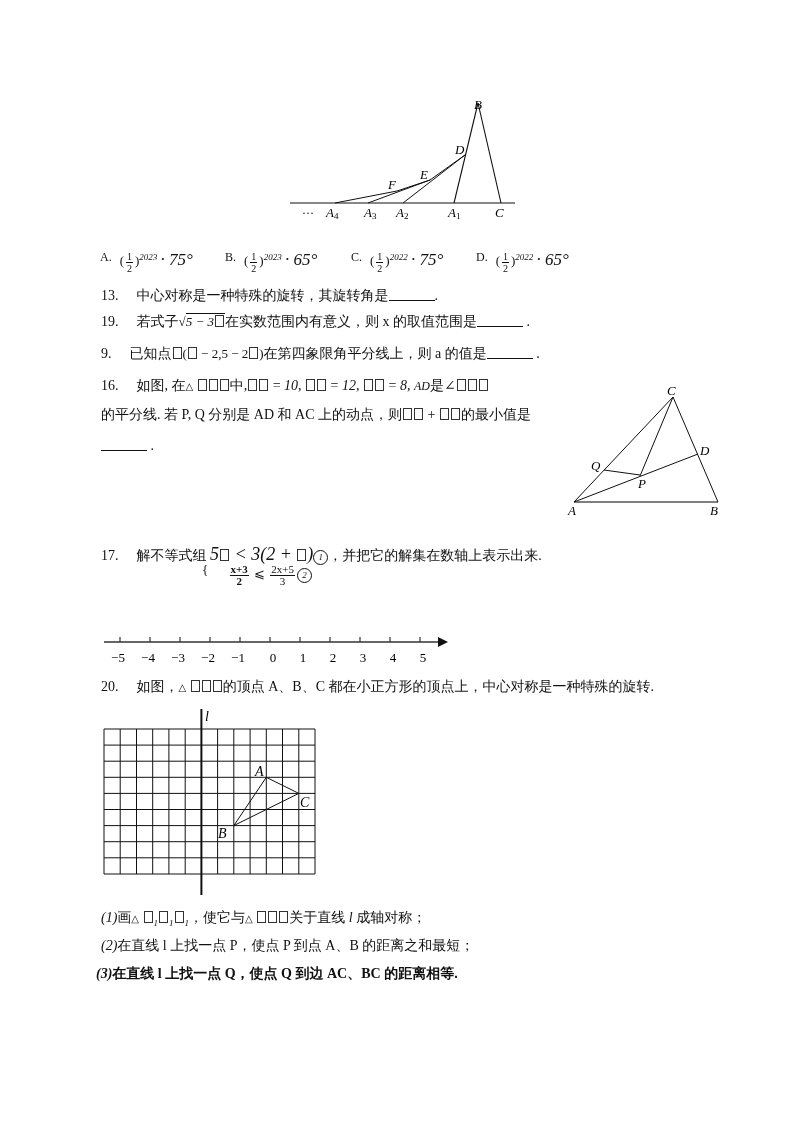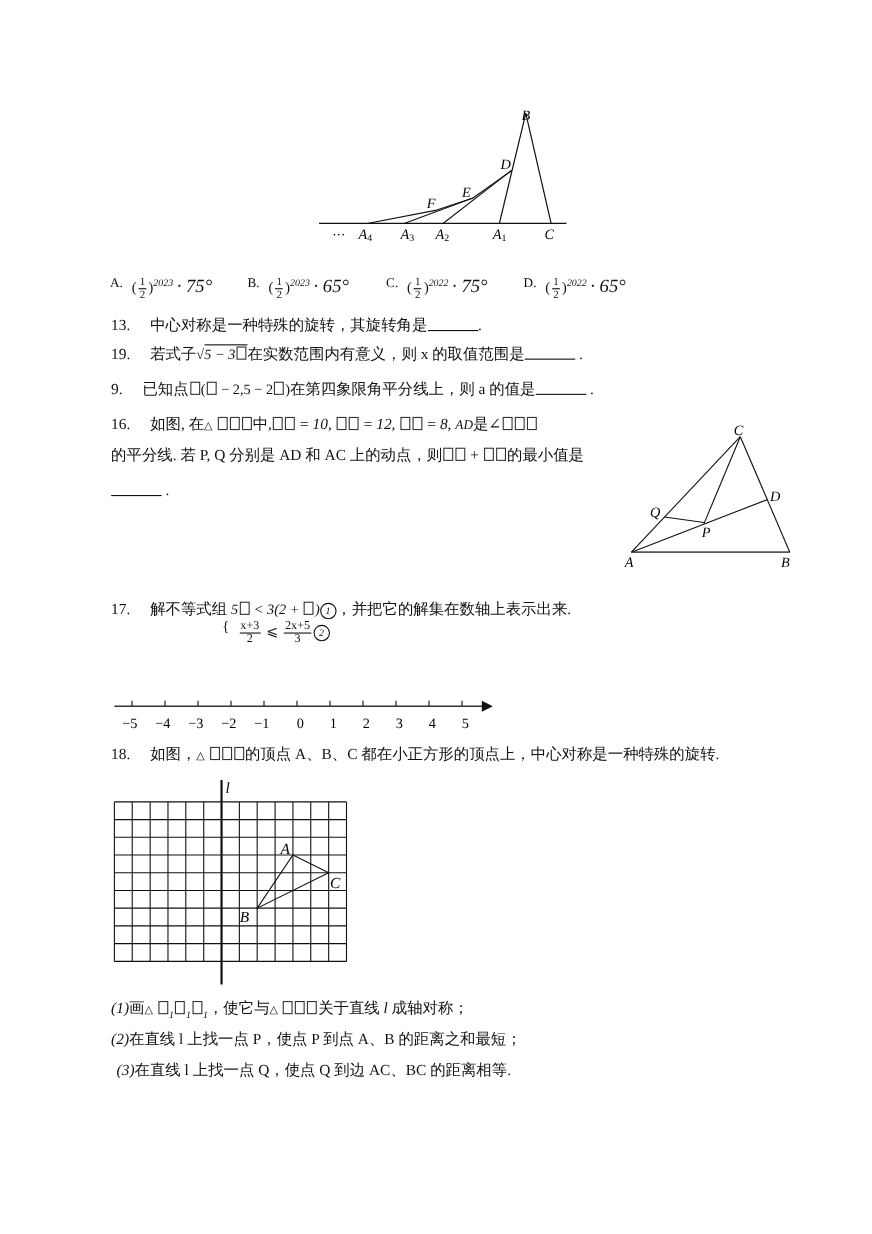--- a/index.html
+++ b/index.html
@@ -99,25 +99,25 @@
   <line x1="44" y1="90" x2="80" y2="95" stroke="#111" stroke-width="1"></line>
   <text x="107" y="15" font-size="13" font-style="italic">C</text>
   <text x="140" y="75" font-size="13" font-style="italic">D</text>
   <text x="31" y="90" font-size="13" font-style="italic">Q</text>
   <text x="78" y="108" font-size="13" font-style="italic">P</text>
   <text x="8" y="135" font-size="13" font-style="italic">A</text>
   <text x="150" y="135" font-size="13" font-style="italic">B</text>
 </svg>
 
 <div class="abs txt" style="left:101px;top:545px;">
-  <span>17.</span><span style="display:inline-block;width:18px"></span><span>解不等式组</span> <span class="ital" style="font-size:13px;">5<span class="box"></span> &lt; 3(2 + <span class="box"></span>)</span><span class="circled">1</span><span>，并把它的解集在数轴上表示出来.</span>
+  <span>17.</span><span style="display:inline-block;width:18px"></span><span>解不等式组</span> <span class="ital" style="font-size:18px;">5<span class="box"></span> &lt; 3(2 + <span class="box"></span>)</span><span class="circled">1</span><span>，并把它的解集在数轴上表示出来.</span>
 </div>
 <div class="abs" style="left:202px;top:562px;font-size:13px;white-space:nowrap;">
   <span style="vertical-align:4px;">{</span>
-  <span class="frac" style="margin-left:6px;">
+  <span class="frac" style="margin-left:18px;font-weight:bold;">
       <span class="n">x+3</span>
       <span>2</span>
     </span>
   <span>⩽</span>
   <span class="frac">
       <span class="n">2x+5</span>
       <span>3</span>
     </span><span class="circled">2</span>
 </div>
 
@@ -146,21 +146,21 @@
     <text x="173" y="32">0</text>
     <text x="203" y="32">1</text>
     <text x="233" y="32">2</text>
     <text x="263" y="32">3</text>
     <text x="293" y="32">4</text>
     <text x="323" y="32">5</text>
   </g>
 </svg>
 
 <div class="abs txt" style="left:101px;top:678px;">
-  <span>18.</span><span style="display:inline-block;width:18px"></span><span>如图，</span><span style="font-size:10px;">△</span> <span class="box"></span><span class="box"></span><span class="box"></span><span>的顶点 A、B、C 都在小正方形的顶点上，中心对称是一种特殊的旋转.</span>
+  <span>20.</span><span style="display:inline-block;width:18px"></span><span>如图，</span><span style="font-size:10px;">△</span> <span class="box"></span><span class="box"></span><span class="box"></span><span>的顶点 A、B、C 都在小正方形的顶点上，中心对称是一种特殊的旋转.</span>
 </div>
 
 <svg class="abs" style="left:100px;top:705px;" width="225" height="195" viewBox="0 0 225 195">
   <g stroke="#111" stroke-width="1">
 
     <line x1="4" y1="24" x2="4" y2="169"></line>
     <line x1="20.2" y1="24" x2="20.2" y2="169"></line>
     <line x1="36.5" y1="24" x2="36.5" y2="169"></line>
     <line x1="52.7" y1="24" x2="52.7" y2="169"></line>
     <line x1="68.9" y1="24" x2="68.9" y2="169"></line>
@@ -193,15 +193,15 @@
   <text x="200" y="102" font-size="14" font-style="italic">C</text>
   <text x="118" y="133" font-size="14" font-style="italic">B</text>
 </svg>
 
 <div class="abs txt" style="left:101px;top:909px;font-family:Liberation Serif, serif;">
   <span class="ital">(1)</span><span>画</span><span style="font-size:10px;">△</span> <span class="box"></span><sub class="ital" style="font-size:9px;">1</sub><span class="box"></span><sub class="ital" style="font-size:9px;">1</sub><span class="box"></span><sub class="ital" style="font-size:9px;">1</sub><span>，使它与</span><span style="font-size:10px;">△</span> <span class="box"></span><span class="box"></span><span class="box"></span><span>关于直线 </span><span class="ital">l</span><span> 成轴对称；</span>
 </div>
 <div class="abs txt" style="left:101px;top:937px;">
   <span class="ital">(2)</span><span>在直线 l 上找一点 P，使点 P 到点 A、B 的距离之和最短；</span>
 </div>
-<div class="abs txt" style="left:106px;top:965px;">
+<div class="abs txt" style="left:96px;top:965px;font-weight:bold;">
   <span class="ital">(3)</span><span>在直线 l 上找一点 Q，使点 Q 到边 AC、BC 的距离相等.</span>
 </div>
 
 </body></html>

